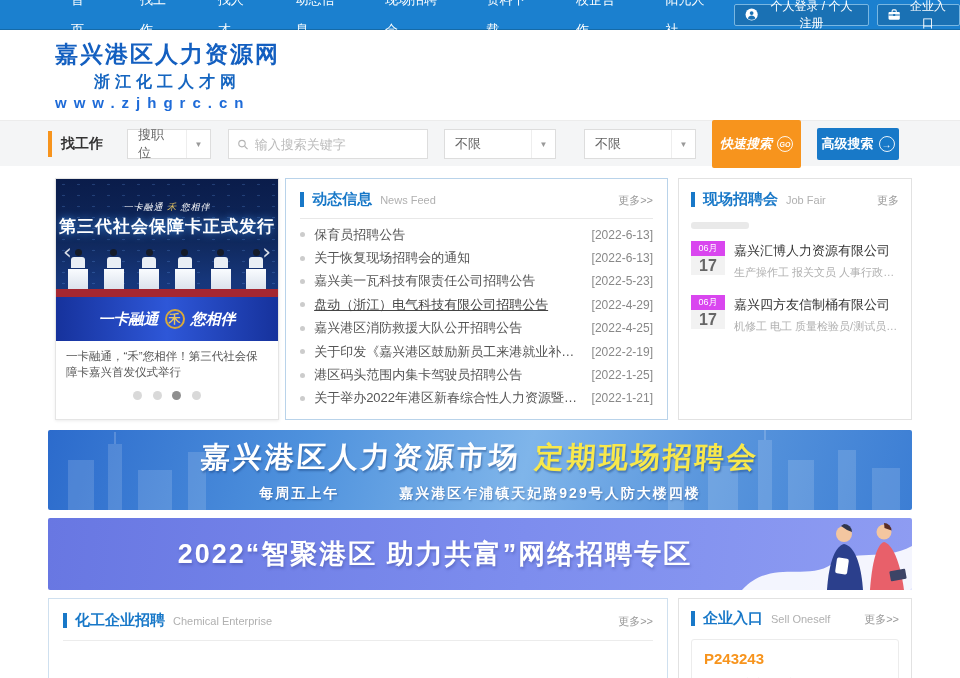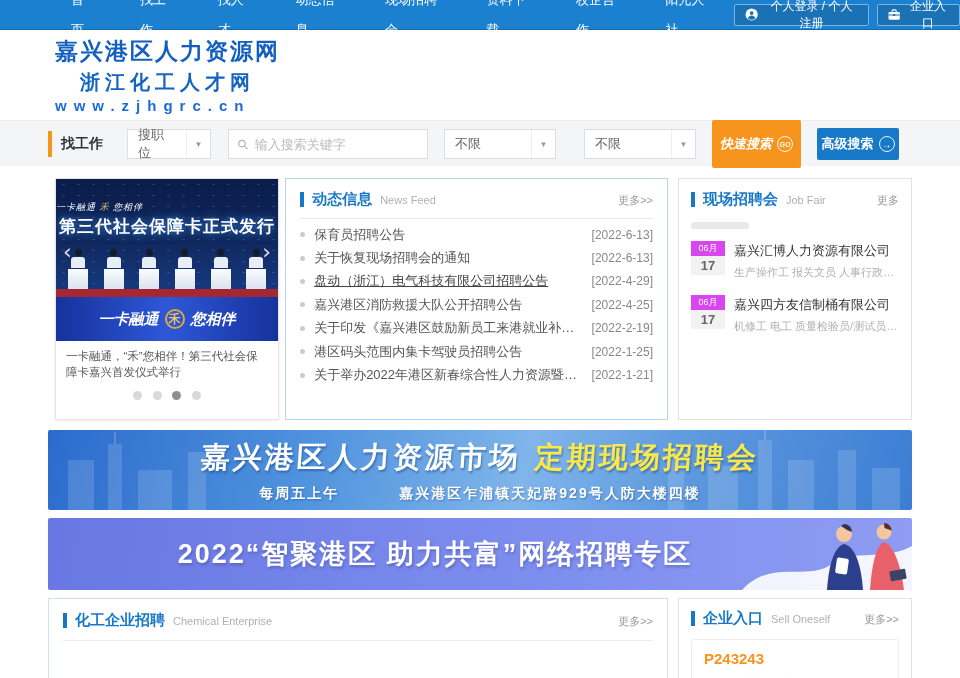--- a/index.html
+++ b/index.html
@@ -11,21 +11,21 @@
     display:flex; align-items:center; padding-left:50px; }
   .topnav a.navitem { color:#fff; font-size:13px; text-decoration:none; padding:0 21px; line-height:30px; }
   .topnav-right { margin-left:auto; display:flex; align-items:center; gap:8px; }
   .topbtn { display:flex; align-items:center; gap:6px; background:#1a71b4; border:1px solid #79b7e2;
     border-radius:2px; color:#fff; font-size:12px; padding:2px 10px; height:22px; cursor:pointer; }
 
   
   .siteheader { height:90px; background:#fff; display:flex; align-items:center; }
   .logo { margin-left:55px; }
   .logo .l1 { font-size:23px; font-weight:bold; color:#135fc0; letter-spacing:2px; }
-  .logo .l2 { font-size:20px; font-weight:bold; color:#1565c0; letter-spacing:5px; text-align:center; margin-top:2px; }
+  .logo .l2 { font-size:16px; font-weight:bold; color:#1565c0; letter-spacing:5px; text-align:center; margin-top:2px; }
   .logo .l3 { font-size:15px; font-weight:bold; color:#1e6bd8; letter-spacing:7px; margin-top:1px; }
 
   
   .searchstrip { height:46px; background:#f4f5f6; border-top:1px solid #ececec; }
   .searchrow { width:864px; margin:0 auto; height:46px; display:flex; align-items:center; }
   .accent { width:4px; height:26px; background:#f7941d; margin-right:9px; }
   .slabel { font-size:14px; font-weight:bold; color:#333; margin-right:24px; }
   .selectbox { height:30px; background:#fff; border:1px solid #ddd; display:flex; align-items:center;
     font-size:13px; color:#666; cursor:pointer; }
   .selectbox .stext { padding:0 10px; flex:1; }
@@ -49,21 +49,21 @@
   .mainrow { width:864px; margin:12px auto 0; display:flex; height:242px; }
 
   
   .carousel { width:252px; margin-left:7px; background:#fff; border:1px solid #e5e5e5;
     box-shadow:0 1px 3px rgba(0,0,0,.08); display:flex; flex-direction:column; }
   .slide { position:relative; height:162px; overflow:hidden;
     background:linear-gradient(180deg,#0a1c4a 0%,#10295e 40%,#16367a 62%,#1a3c85 100%); }
   .slide::before { content:""; position:absolute; inset:0;
     background-image:radial-gradient(rgba(110,170,255,.45) 1px, transparent 1.4px);
     background-size:15px 11px; opacity:.5; }
-  .slide-t1 { position:absolute; top:22px; width:100%; text-align:left; color:#fff;
+  .slide-t1 { position:absolute; top:22px; width:100%; text-align:center; color:#fff;
     font-size:9px; font-style:italic; letter-spacing:1px; }
   .slide-t1 .gold { color:#e9c763; }
   .slide-t2 { position:absolute; top:36px; width:100%; text-align:center; color:#fff;
     font-size:17px; font-weight:bold; letter-spacing:1px; text-shadow:0 0 8px #3f8fe8; }
   .podiums { position:absolute; top:70px; left:12px; right:12px; display:flex; justify-content:space-between; }
   .pod { display:flex; flex-direction:column; align-items:center; }
   .pod .head { width:7px; height:7px; border-radius:50%; background:#151b28; }
   .pod .torso { width:14px; height:11px; background:#e9eef5; border-radius:3px 3px 0 0; margin-top:1px; }
   .pod .stand { width:20px; height:34px; background:linear-gradient(180deg,#fafcff,#c6d1e0); margin-top:1px; }
   .stage-red { position:absolute; bottom:44px; left:0; right:0; height:8px; background:#a52731; }
@@ -97,21 +97,21 @@
     overflow:hidden; text-overflow:ellipsis; padding-right:8px; }
   .newslist li.hovered .newstext { text-decoration:underline; color:#444; }
   .newsdate { font-size:12px; color:#888; flex:none; }
 
   
   .fairbox { width:234px; margin-left:10px; border:1px solid #e2e2e2; padding:11px 12px; background:#fff; }
   .fairslider { width:58px; height:7px; background:#e9e9e9; border-radius:3px; margin:13px 0 12px; }
   .fairitem { display:flex; margin-bottom:15px; cursor:pointer; }
   .datebadge { width:34px; flex:none; text-align:center; }
   .datebadge .m { height:15px; background:#d946ef; color:#fff; font-size:9px; line-height:15px; }
-  .datebadge .d { height:19px; background:#f2f2f2; color:#666; font-size:13px; font-weight:bold; line-height:19px; }
+  .datebadge .d { height:19px; background:#f2f2f2; color:#666; font-size:16px; font-weight:bold; line-height:19px; }
   .fairinfo { margin-left:9px; min-width:0; }
   .faircompany { font-size:13px; color:#333; margin-top:1px; white-space:nowrap; overflow:hidden; text-overflow:ellipsis; }
   .fairjobs { font-size:11px; color:#b0b0b0; margin-top:5px; white-space:nowrap; overflow:hidden; text-overflow:ellipsis; }
 
   
   .banner1 { width:864px; height:80px; margin:10px auto 0; border-radius:2px; position:relative; overflow:hidden;
     background:linear-gradient(105deg,#2c6bcc 0%,#4f92dd 30%,#7fb5ea 55%,#5b97dd 75%,#3c7ed4 100%);
     display:flex; flex-direction:column; align-items:center; justify-content:center; }
   .banner1 svg.skyline { position:absolute; bottom:0; left:0; }
   .b1-line1 { position:relative; font-weight:bold; font-size:29px; letter-spacing:3px;
@@ -288,20 +288,25 @@
       <li>
         <span class="bullet"></span>
         <a href="#" class="newstext">保育员招聘公告</a>
         <span class="newsdate">[2022-6-13]</span>
       </li>
       <li>
         <span class="bullet"></span>
         <a href="#" class="newstext">关于恢复现场招聘会的通知</a>
         <span class="newsdate">[2022-6-13]</span>
       </li>
+      <li>
+        <span class="bullet"></span>
+        <a href="#" class="newstext">嘉兴美一瓦科技有限责任公司招聘公告</a>
+        <span class="newsdate">[2022-5-23]</span>
+      </li>
       <li class="hovered">
         <span class="bullet"></span>
         <a href="#" class="newstext">盘动（浙江）电气科技有限公司招聘公告</a>
         <span class="newsdate">[2022-4-29]</span>
       </li>
       <li>
         <span class="bullet"></span>
         <a href="#" class="newstext">嘉兴港区消防救援大队公开招聘公告</a>
         <span class="newsdate">[2022-4-25]</span>
       </li>

